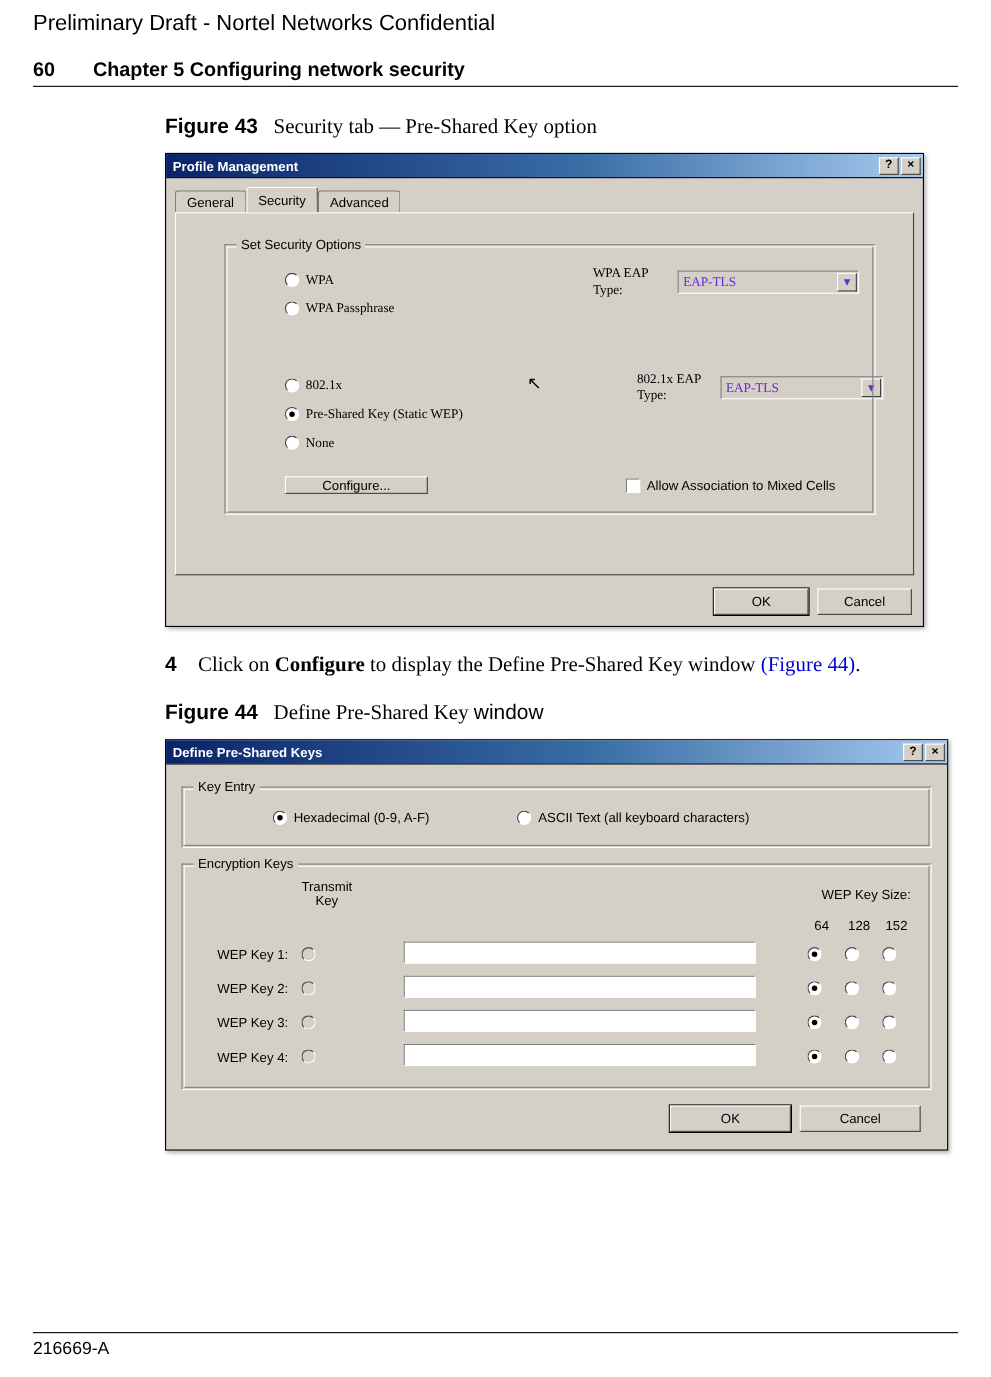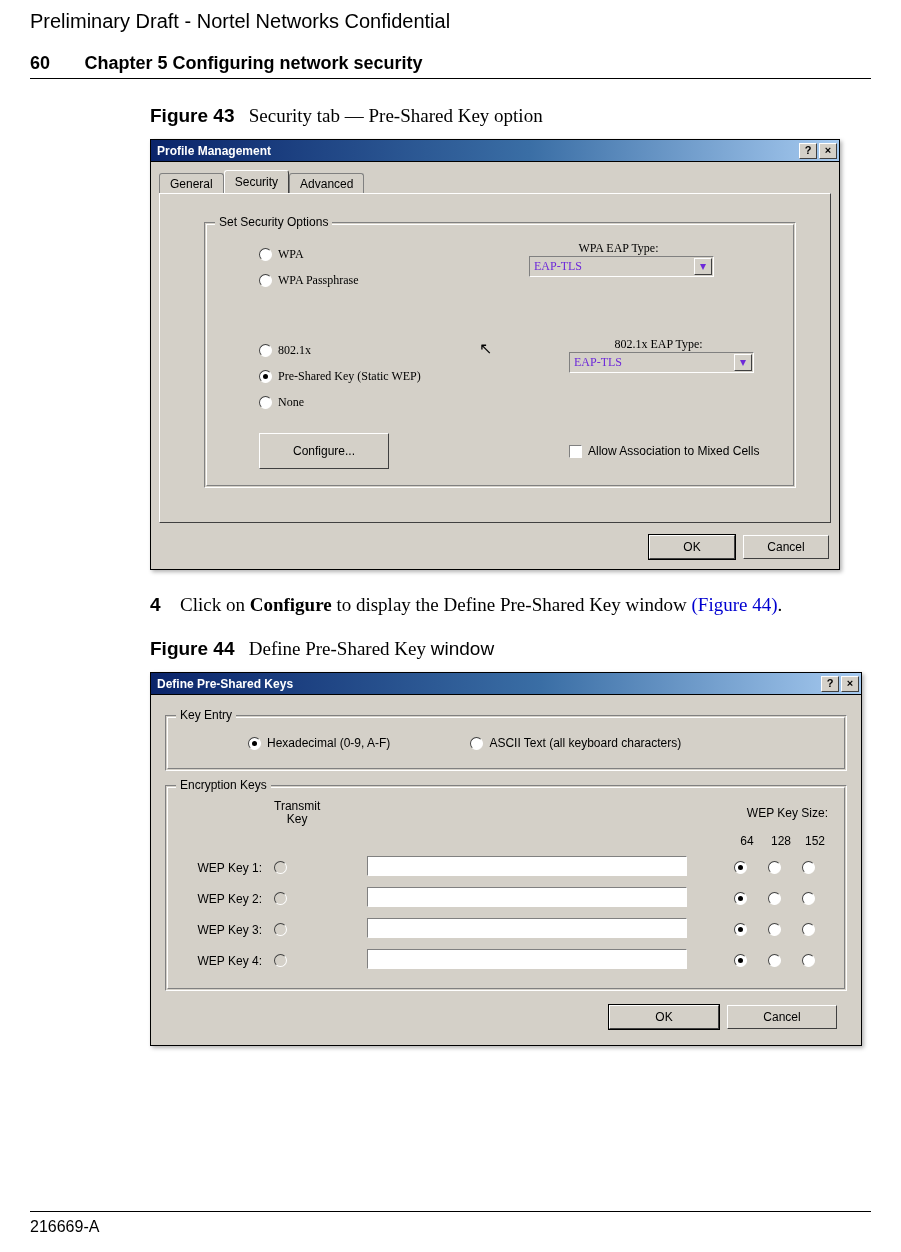--- a/index.html
+++ b/index.html
@@ -111,21 +111,21 @@
 
   .radio-row { display:flex; align-items:center; height:26px;font-family:Liberation Serif, serif; }
   .radio {
     width:13px;height:13px;border-radius:50%;
     border:1px solid #404040; border-right-color:#fff; border-bottom-color:#fff;
     background:#fff; margin-right:6px; display:flex;align-items:center;justify-content:center;
   }
   .radio.disabled { background:#d4d0c8; }
   .radio .dot{width:5px;height:5px;border-radius:50%;background:#000;}
 
-  .right-col { position:absolute; left:310px; display:flex; align-items:center;flex-direction:column; }
+  .right-col { position:absolute; left:320px; display:flex; align-items:center; }
   .label-r { margin-right:6px; }
   .combo {
     width:185px;height:21px;
     border:1px solid #808080; border-right-color:#fff; border-bottom-color:#fff;
     background:#d4d0c8;
     display:flex;align-items:center;
     color:#6d28d9;padding-left:4px;font-size:12px;position:relative;
   }
   .combo .drop{ position:absolute; right:1px; top:1px; width:18px;height:17px;
     border:1px solid #fff; border-right-color:#404040; border-bottom-color:#404040;
@@ -231,21 +231,21 @@
                 <span class="dot"></span>
               </span>
             <span>Pre-Shared Key (Static WEP)</span>
           </div>
           <div class="radio-row">
             <span class="radio"></span>
             <span>None</span>
           </div>
 
           <div style="display:flex;align-items:center;margin-top:18px;position:relative;">
-            <span class="btn" style="width:130px;height:36px;">Configure...</span>
+            <span class="btn" style="width:130px;height:16px;">Configure...</span>
             <span style="position:absolute;left:310px;display:flex;align-items:center;">
               <span class="checkbox"></span>
               <span>Allow Association to Mixed Cells</span>
             </span>
           </div>
         </div>
       </div>
     </div>
     <div class="button-row">
       <span class="btn default" style="width:86px;height:24px;">OK</span>

